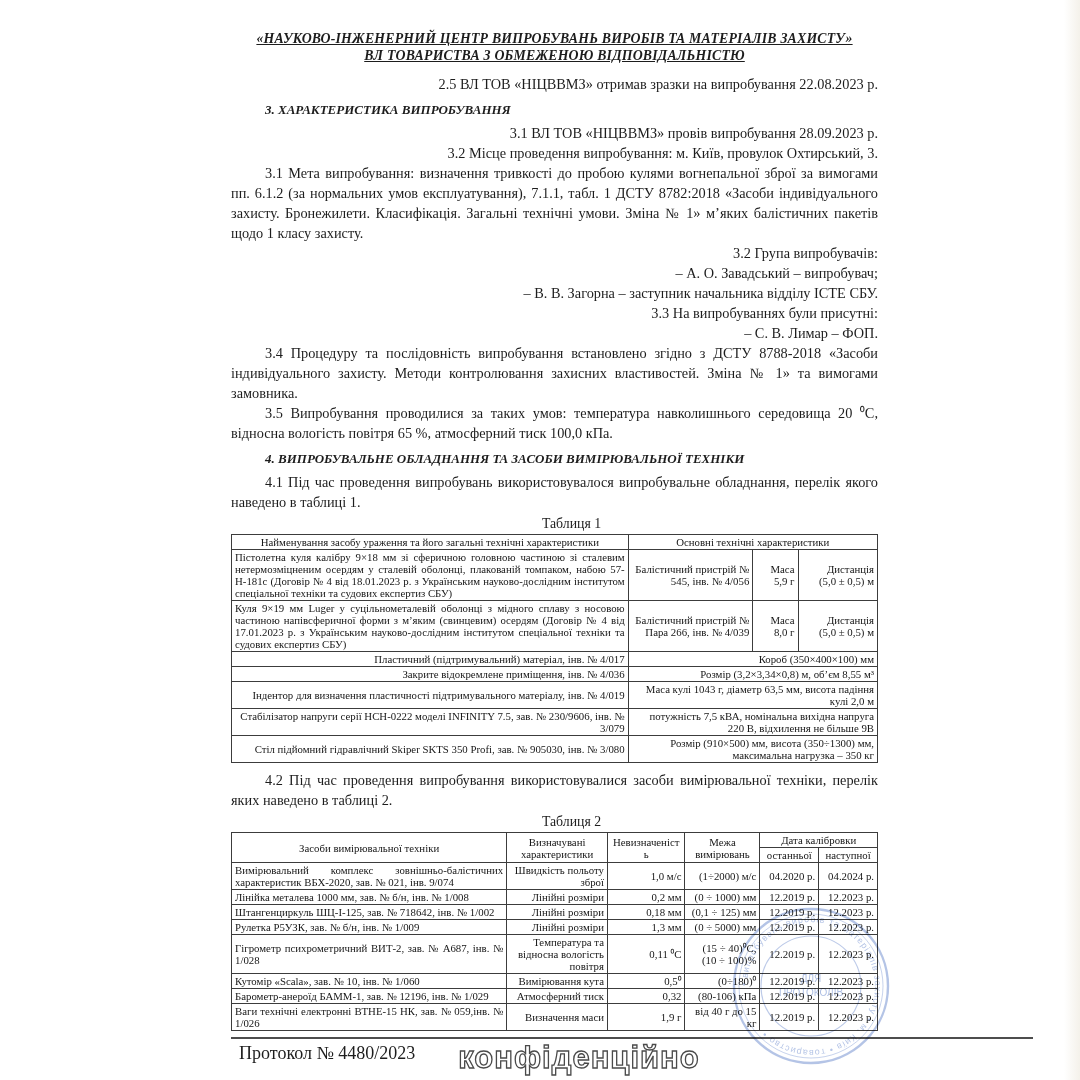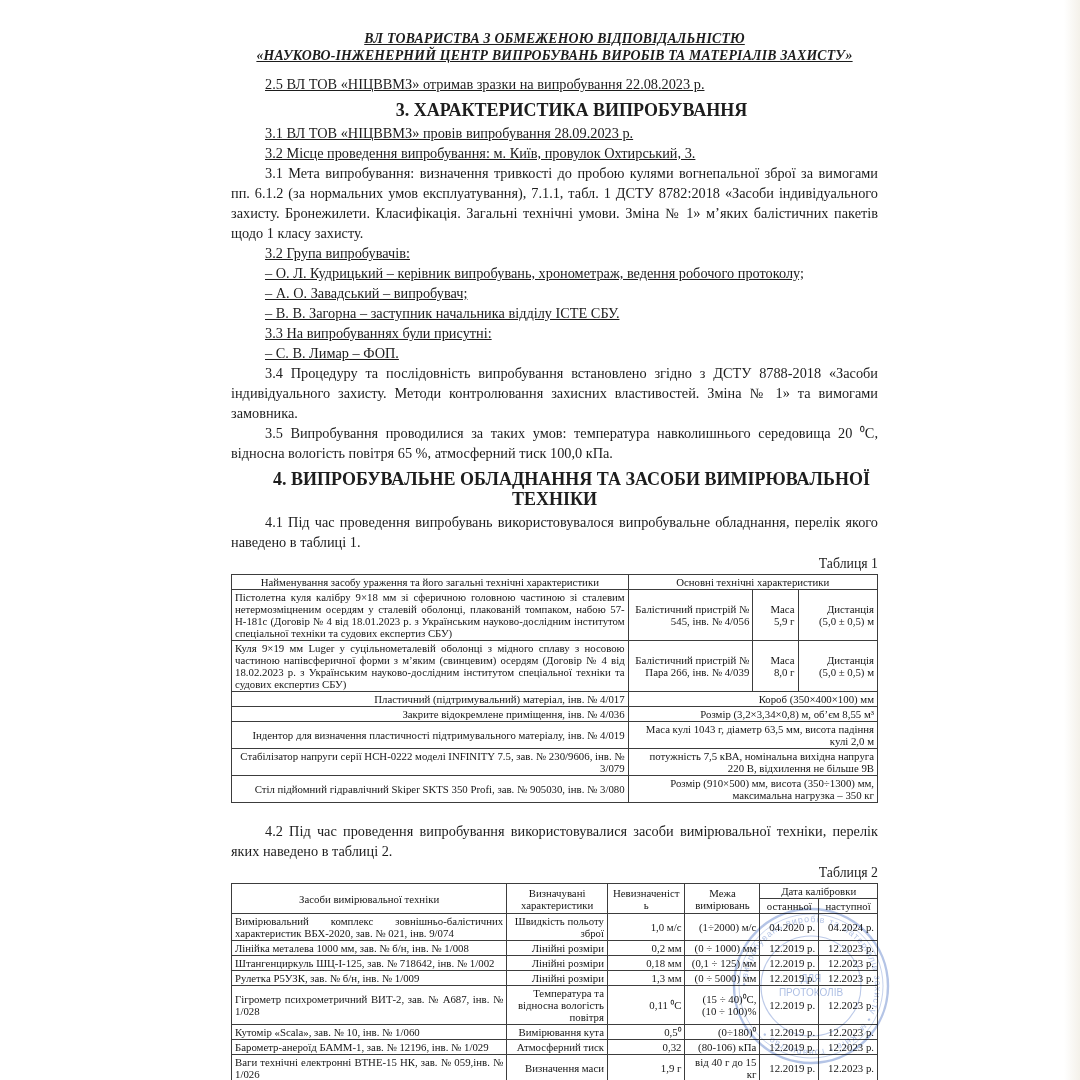--- a/index.html
+++ b/index.html
@@ -7,24 +7,24 @@
     width:1080px;height:1080px;background:#ffffff;position:relative;
     font-family:"Liberation Serif", serif;color:#1d1d1d;overflow:hidden;
   }
   .edge-shade{position:absolute;right:0;top:0;width:16px;height:1080px;
     background:linear-gradient(to right, rgba(0,0,0,0), rgba(219,209,186,0.30));}
   .content{position:absolute;left:231px;top:30px;width:647px;}
   .org-header{text-align:center;margin-bottom:10px;}
   .org-line{font-weight:bold;font-style:italic;text-decoration:underline;
     font-size:13.8px;line-height:17px;letter-spacing:0.2px;}
   p{margin:0;font-size:14.3px;line-height:20px;text-align:justify;text-indent:34px;}
-  p.nojust{text-align:left;text-decoration:underline;}
-  .section-title{font-weight:bold;font-size:18px;line-height:20px;text-indent:34px;
-    margin:6px 0 3px 0;text-align:center;}
-  .table-label{font-size:13.8px;line-height:18px;text-indent:34px;text-align:right;margin:3px 0 1px 0;}
+  p.nojust{text-align:right;}
+  .section-title{font-weight:bold;font-size:13px;line-height:20px;text-indent:34px;
+    margin:6px 0 3px 0;text-align:left;font-style:italic;}
+  .table-label{font-size:13.8px;line-height:18px;text-indent:34px;text-align:center;margin:3px 0 1px 0;}
   table{border-collapse:collapse;width:647px;table-layout:fixed;
     font-size:10.8px;line-height:12px;color:#161616;}
   th,td{border:1px solid #3c3c3c;padding:1px 3px;vertical-align:middle;
     font-weight:normal;word-wrap:break-word;}
   th{}
   td.ctr{text-align:right;}
   td.just{text-align:justify;vertical-align:top;}
   td.left{text-align:right;}
   .t2 td.c1{text-align:justify;}
   .footer{position:relative;width:802px;border-top:2px solid #4d4d4d;
@@ -38,32 +38,31 @@
   .stamp{position:absolute;left:728px;top:903px;mix-blend-mode:multiply;opacity:0.85;pointer-events:none;}
 </style>
 </head>
 <body>
 
 <div class="edge-shade"></div>
 
 <div class="content">
 
   <div class="org-header">
+    <div class="org-line">«НАУКОВО-ІНЖЕНЕРНИЙ ЦЕНТР ВИПРОБУВАНЬ ВИРОБІВ ТА МАТЕРІАЛІВ ЗАХИСТУ»</div>
     <div class="org-line">ВЛ ТОВАРИСТВА З ОБМЕЖЕНОЮ ВІДПОВІДАЛЬНІСТЮ</div>
-    <div class="org-line">«НАУКОВО-ІНЖЕНЕРНИЙ ЦЕНТР ВИПРОБУВАНЬ ВИРОБІВ ТА МАТЕРІАЛІВ ЗАХИСТУ»</div>
   </div>
 
   <p class="nojust">2.5  ВЛ ТОВ «НІЦВВМЗ»  отримав зразки на випробування 22.08.2023 р.</p>
 
   <p class="section-title">3.  ХАРАКТЕРИСТИКА ВИПРОБУВАННЯ</p>
   <p class="nojust">3.1  ВЛ ТОВ «НІЦВВМЗ» провів випробування 28.09.2023 р.</p>
   <p class="nojust">3.2  Місце проведення випробування: м. Київ, провулок Охтирський, 3.</p>
   <p>3.1  Мета випробування: визначення тривкості до пробою кулями вогнепальної зброї за вимогами пп. 6.1.2 (за нормальних умов експлуатування), 7.1.1, табл. 1 ДСТУ 8782:2018 «Засоби індивідуального захисту. Бронежилети. Класифікація. Загальні технічні умови. Зміна № 1» м’яких балістичних пакетів щодо 1 класу захисту.</p>
   <p class="nojust">3.2  Група випробувачів:</p>
-  <p class="nojust">–   О. Л. Кудрицький – керівник випробувань, хронометраж, ведення робочого протоколу;</p>
   <p class="nojust">–   А. О. Завадський – випробувач;</p>
   <p class="nojust">–    В. В. Загорна – заступник начальника відділу ІСТЕ СБУ.</p>
   <p class="nojust">3.3  На випробуваннях були присутні:</p>
   <p class="nojust">–   С. В. Лимар – ФОП.</p>
   <p>3.4  Процедуру та послідовність випробування встановлено згідно з ДСТУ 8788-2018 «Засоби індивідуального захисту. Методи контролювання захисних властивостей. Зміна № 1» та вимогами замовника.</p>
   <p>3.5  Випробування проводилися за таких умов: температура навколишнього середовища 20 ⁰С, відносна вологість повітря 65 %, атмосферний тиск 100,0 кПа.</p>
 
   <p class="section-title">4.  ВИПРОБУВАЛЬНЕ ОБЛАДНАННЯ ТА ЗАСОБИ ВИМІРЮВАЛЬНОЇ ТЕХНІКИ</p>
   <p>4.1  Під час проведення випробувань використовувалося випробувальне обладнання, перелік якого наведено в таблиці 1.</p>
 
@@ -87,21 +86,21 @@
       <td class="ctr">
             <div>Маса</div>
             <div>5,9 г</div>
           </td>
       <td class="ctr">
             <div>Дистанція</div>
             <div>(5,0 ± 0,5) м</div>
           </td>
     </tr>
     <tr>
-      <td class="just">Куля 9×19 мм Luger у суцільнометалевій оболонці з мідного сплаву з носовою частиною напівсферичної форми з м’яким (свинцевим) осердям (Договір № 4 від 18.02.2023 р. з Українським науково-дослідним інститутом спеціальної техніки та судових експертиз СБУ)</td>
+      <td class="just">Куля 9×19 мм Luger у суцільнометалевій оболонці з мідного сплаву з носовою частиною напівсферичної форми з м’яким (свинцевим) осердям (Договір № 4 від 17.01.2023 р. з Українським науково-дослідним інститутом спеціальної техніки та судових експертиз СБУ)</td>
       <td class="ctr">Балістичний пристрій № Пара 266, інв. № 4/039</td>
       <td class="ctr">
             <div>Маса</div>
             <div>8,0 г</div>
           </td>
       <td class="ctr">
             <div>Дистанція</div>
             <div>(5,0 ± 0,5) м</div>
           </td>
     </tr>
@@ -121,21 +120,21 @@
       <td class="left">Стабілізатор напруги серії НСН-0222 моделі INFINITY 7.5, зав. № 230/9606, інв. № 3/079</td>
       <td class="left" colspan="3">потужність 7,5 кВА, номінальна вихідна напруга 220 В, відхилення не більше 9В</td>
     </tr>
     <tr>
       <td class="left">Стіл підйомний гідравлічний Skiper SKTS 350 Profi, зав. № 905030, інв. № 3/080</td>
       <td class="left" colspan="3">Розмір (910×500) мм, висота (350÷1300) мм, максимальна нагрузка – 350 кг</td>
     </tr>
   </tbody>
     </table>
 
-  <p style="margin-top:18px;">4.2  Під час проведення випробування використовувалися засоби вимірювальної техніки, перелік яких наведено в таблиці 2.</p>
+  <p style="margin-top:7px;">4.2  Під час проведення випробування використовувалися засоби вимірювальної техніки, перелік яких наведено в таблиці 2.</p>
 
   <p class="table-label">Таблиця 2</p>
 
   <table class="t2">
     <colgroup>
         <col style="width:42.6%">
         <col style="width:15.6%">
         <col style="width:12%">
         <col style="width:11.6%">
         <col style="width:9.1%">

